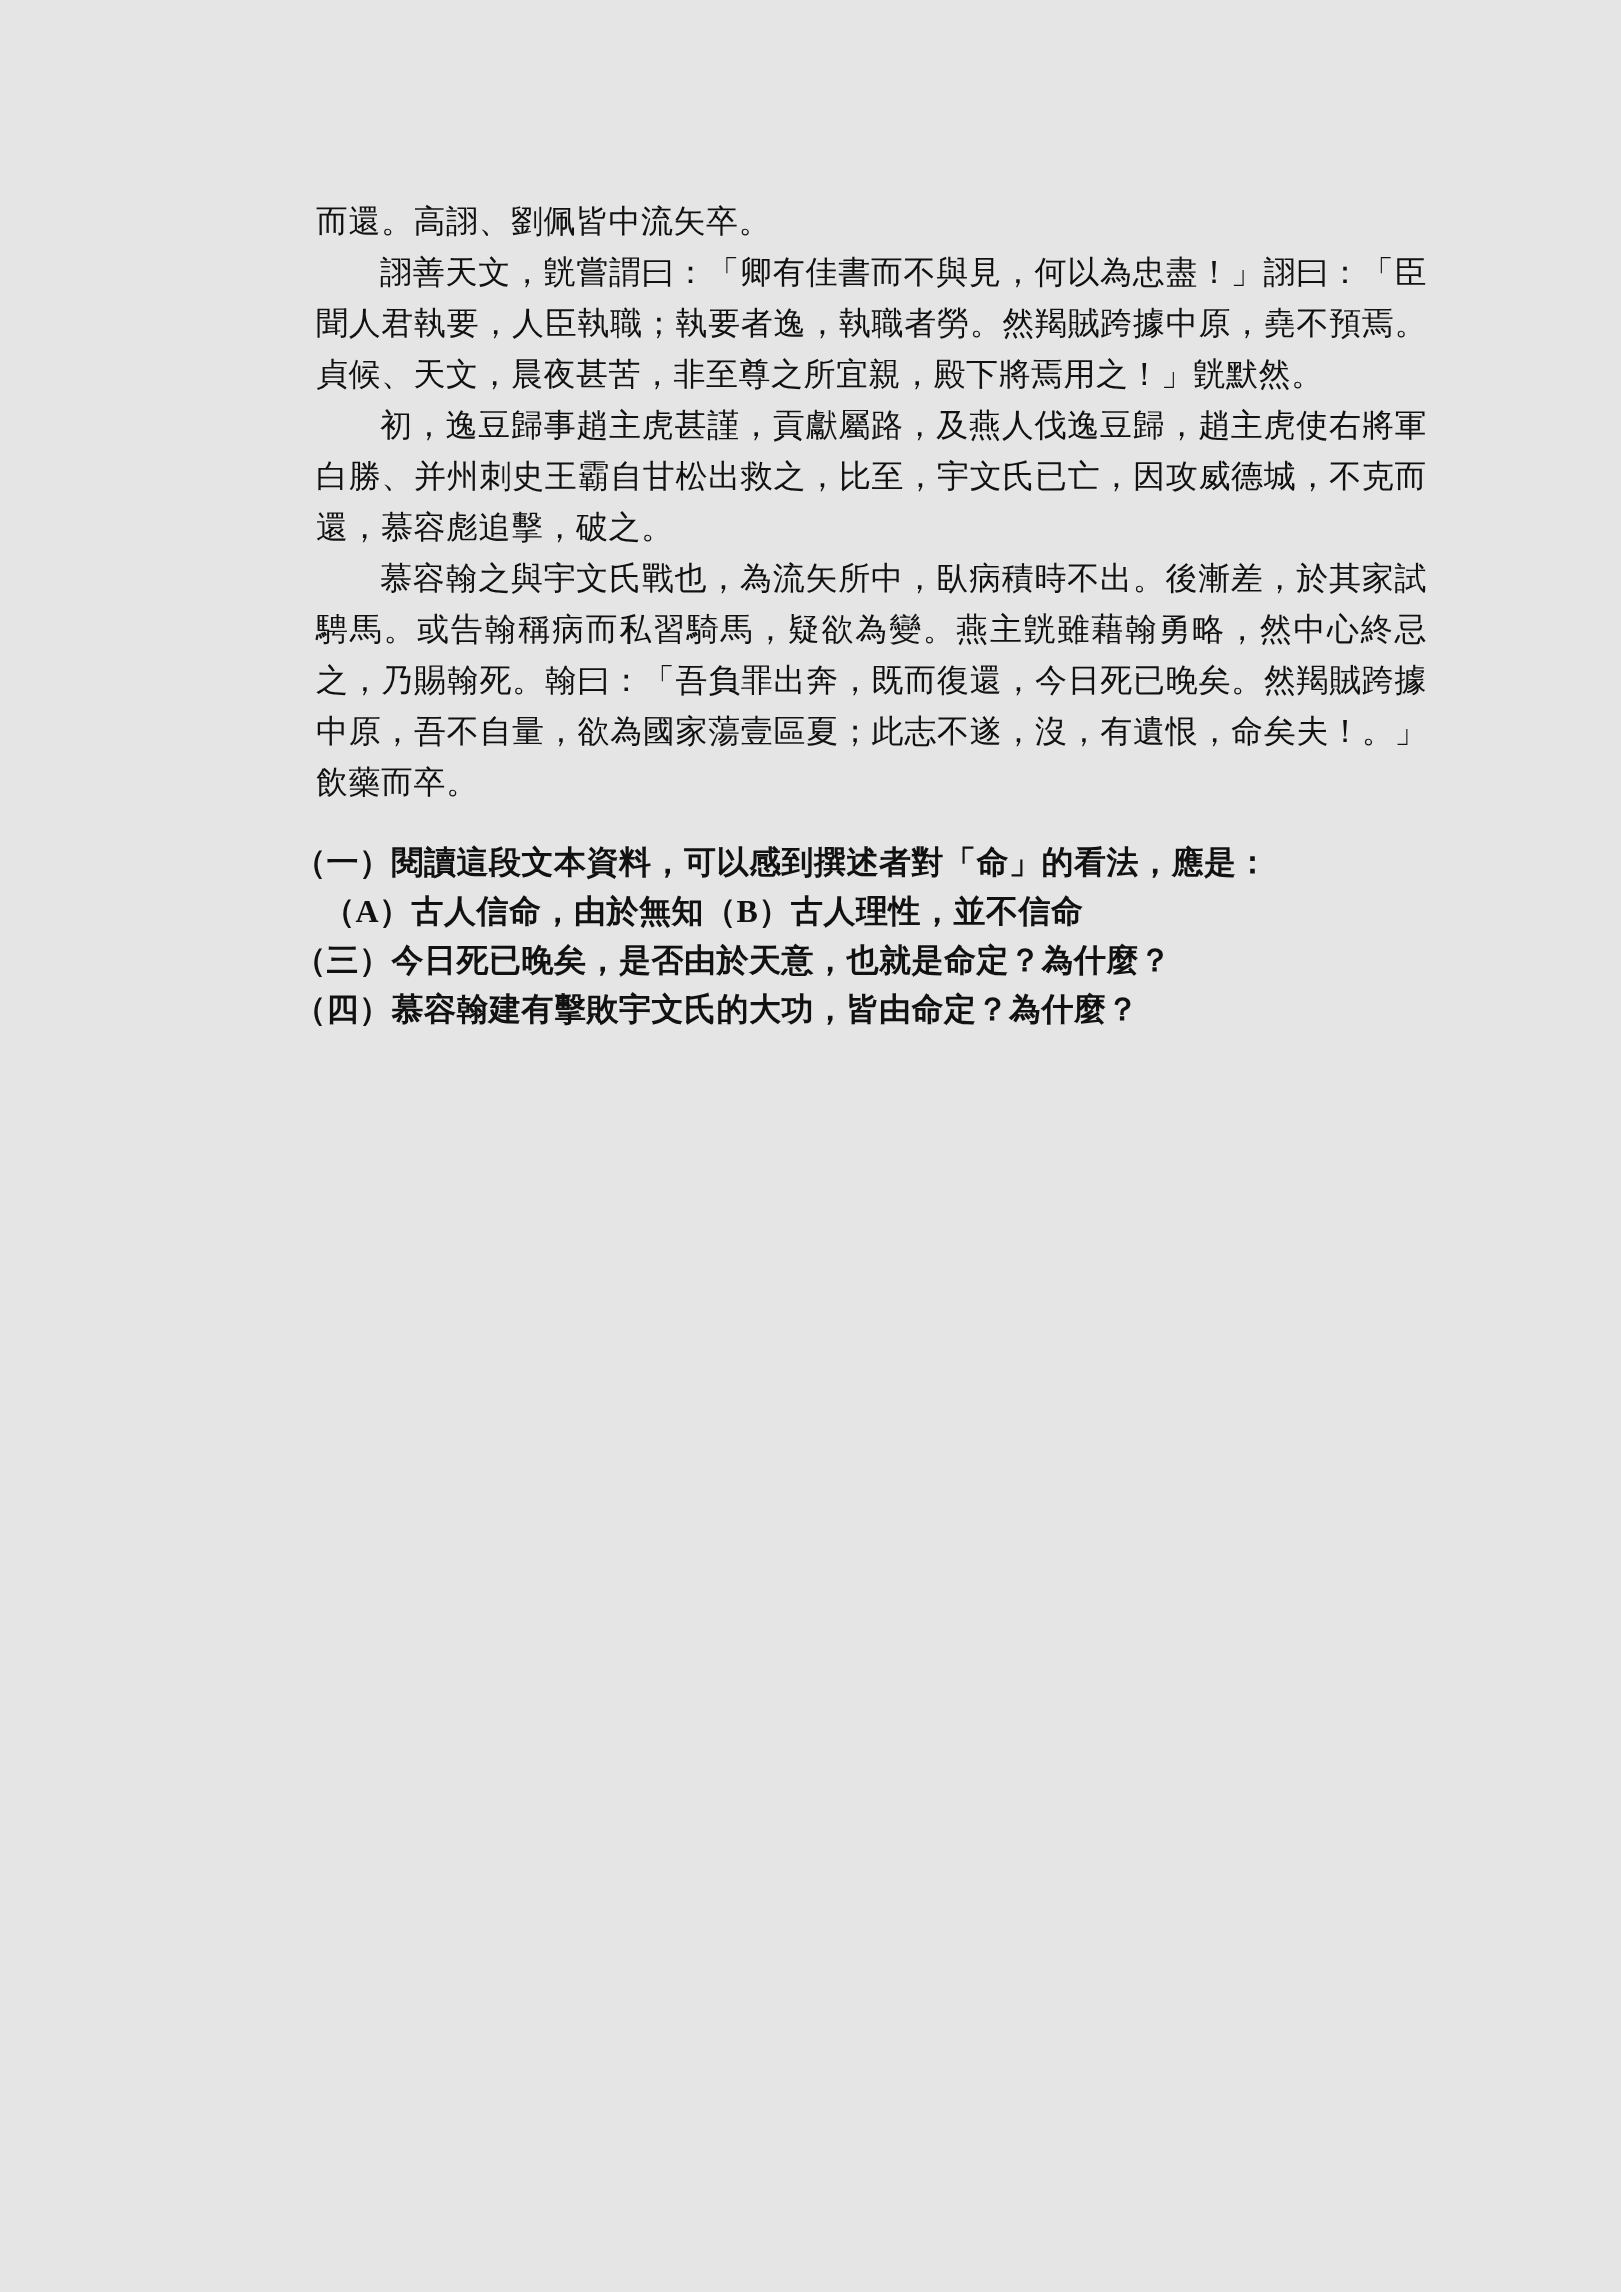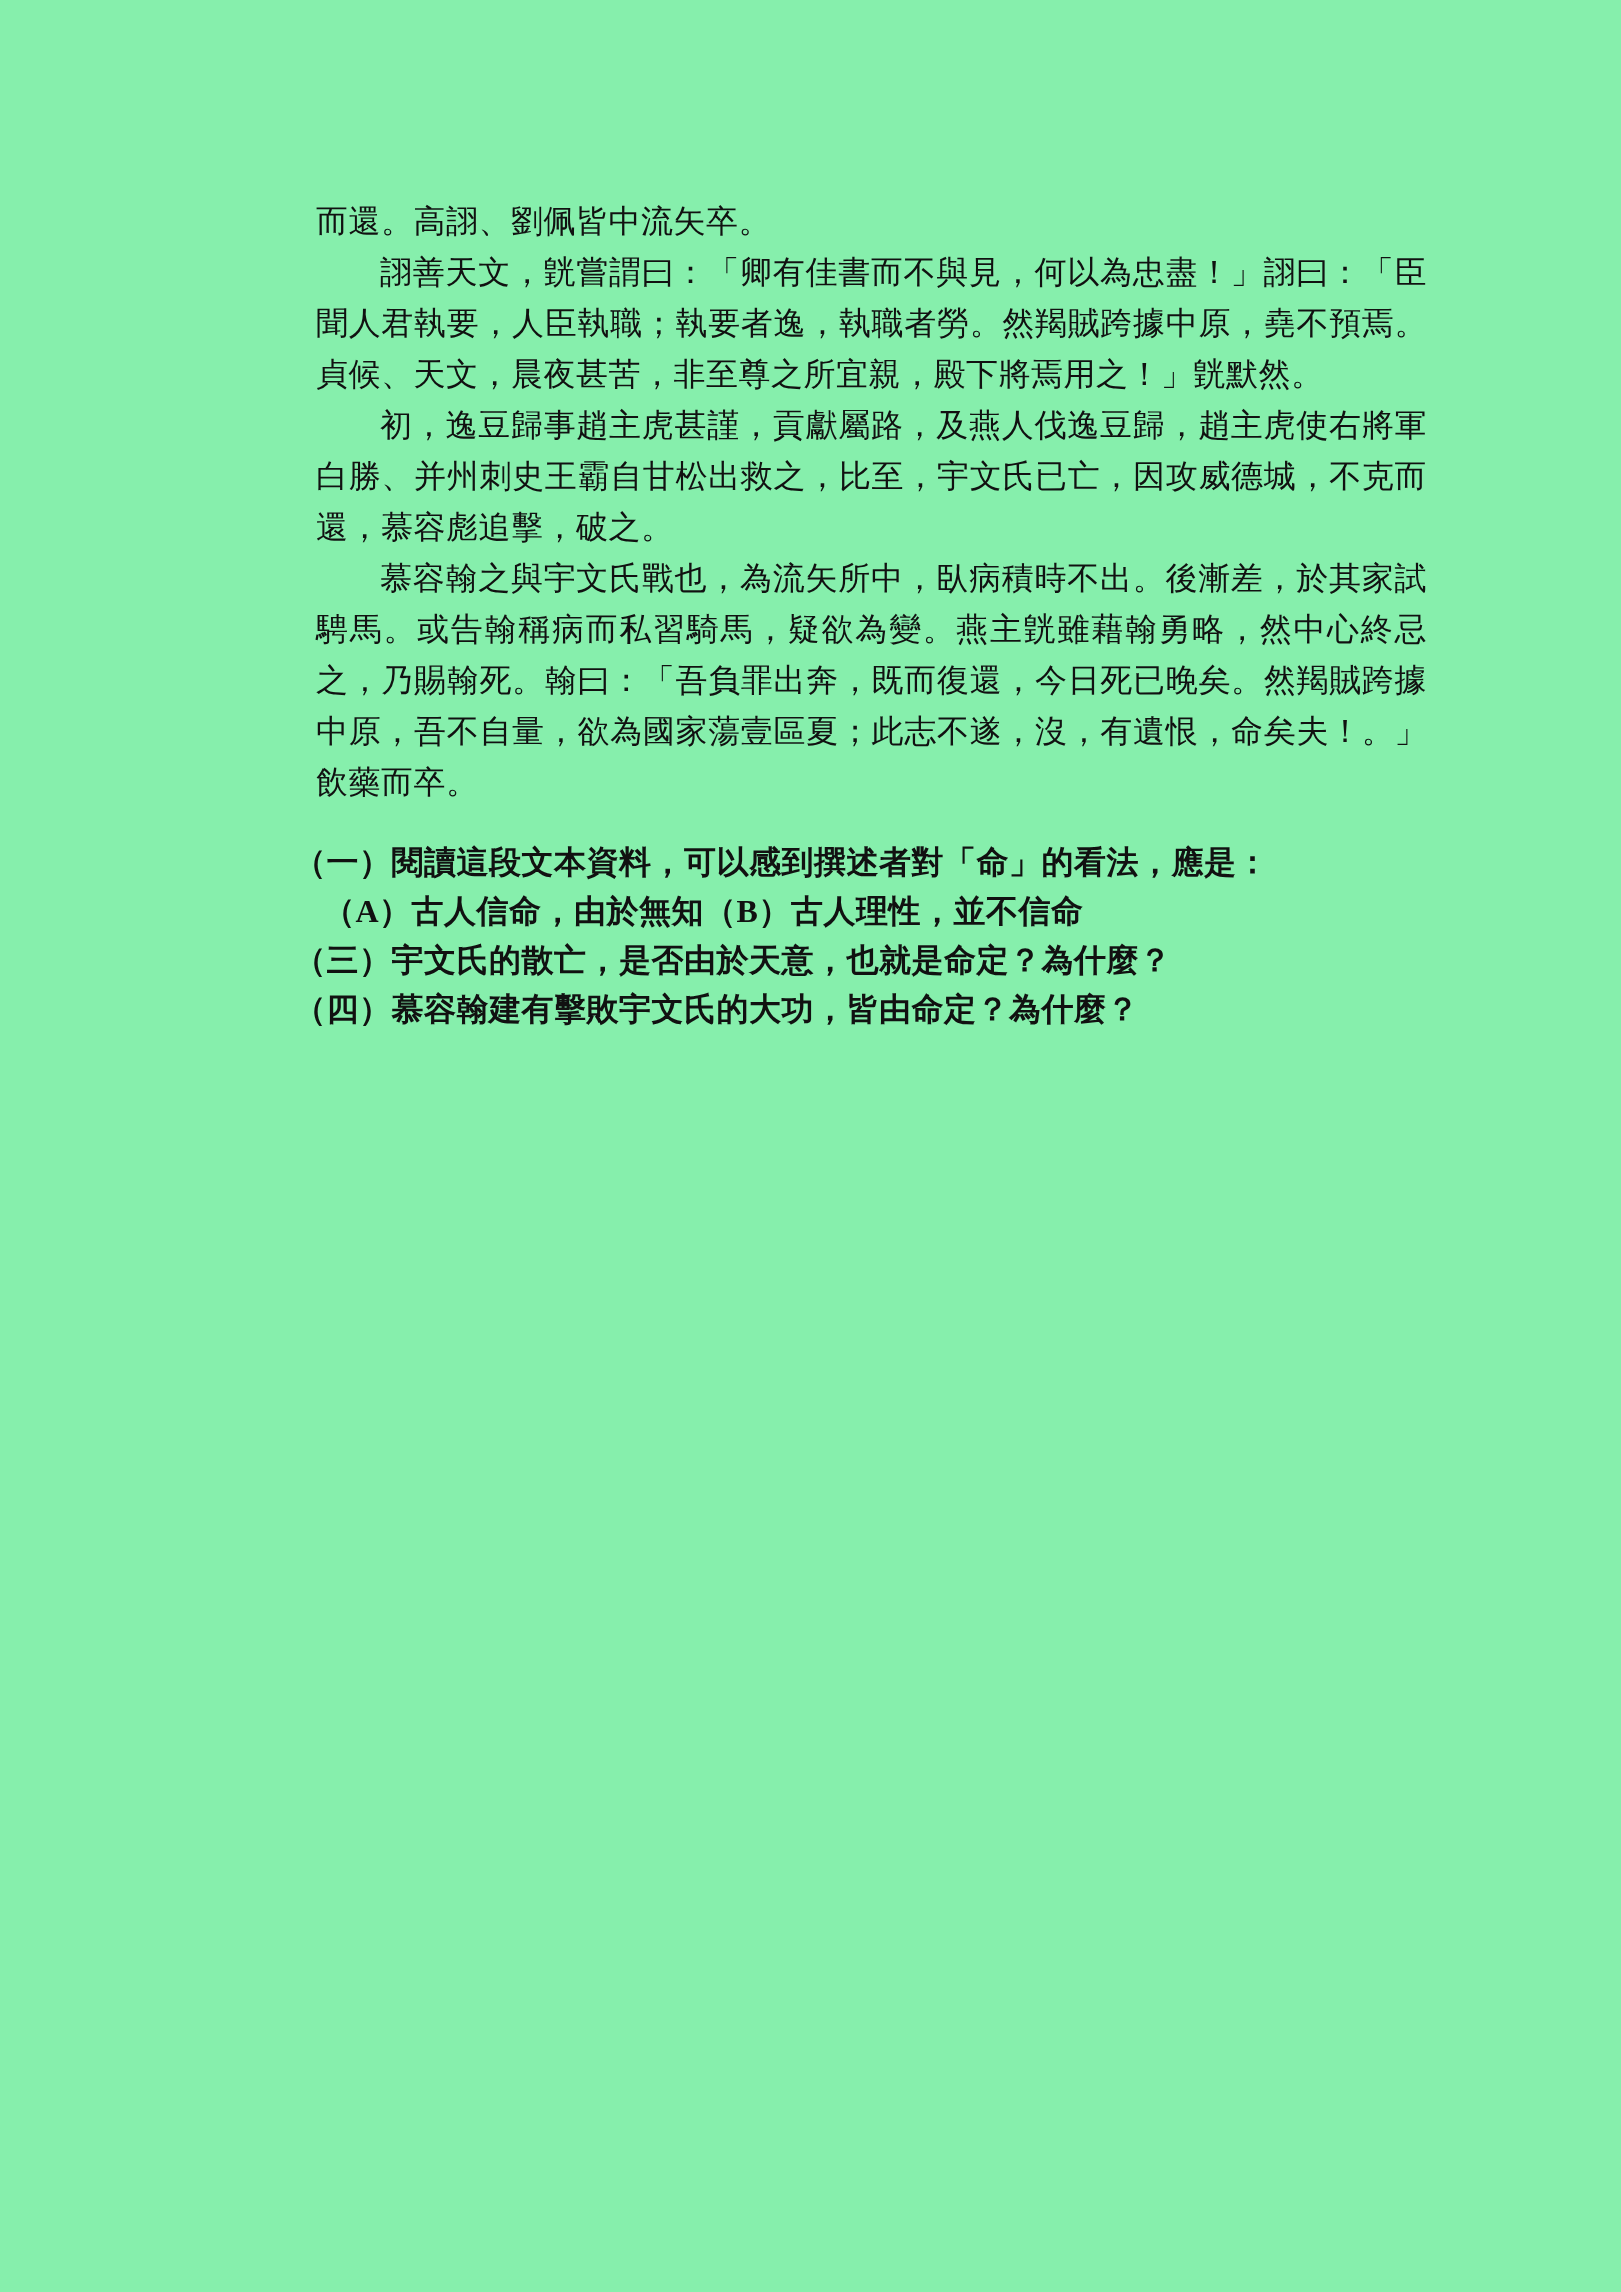--- a/index.html
+++ b/index.html
@@ -11,21 +11,21 @@
     width: 1621px;
     height: 2293px;
     position: relative;
     font-family: "Liberation Serif", "DejaVu Serif", serif;
     color: #111111;
     overflow: hidden;
   }
   .page {
     position: absolute;
     inset: 0;
-    background: #86efac;
+    background: #e5e5e5;
   }
   .body-text {
     position: absolute;
     left: 316px;
     top: 196px;
     width: 1111px;
     font-size: 32px;
     line-height: 51px;
     text-align: justify;
     text-justify: inter-ideograph;
@@ -70,21 +70,21 @@
 
   <div class="questions">
 
     <p>
       <span>（一）</span><span>閱讀這段文本資料，可以感到撰述者對「命」的看法，應是：</span>
     </p>
     <p class="option">（A）古人信命，由於無知（B）古人理性，並不信命</p>
 
 
     <p>
-      <span>（三）</span><span>宇文氏的散亡，是否由於天意，也就是命定？為什麼？</span>
+      <span>（三）</span><span>今日死已晚矣，是否由於天意，也就是命定？為什麼？</span>
     </p>
 
     <p>
       <span>（四）</span><span>慕容翰建有擊敗宇文氏的大功，皆由命定？為什麼？</span>
     </p>
 
   </div>
 </div>
 
 

